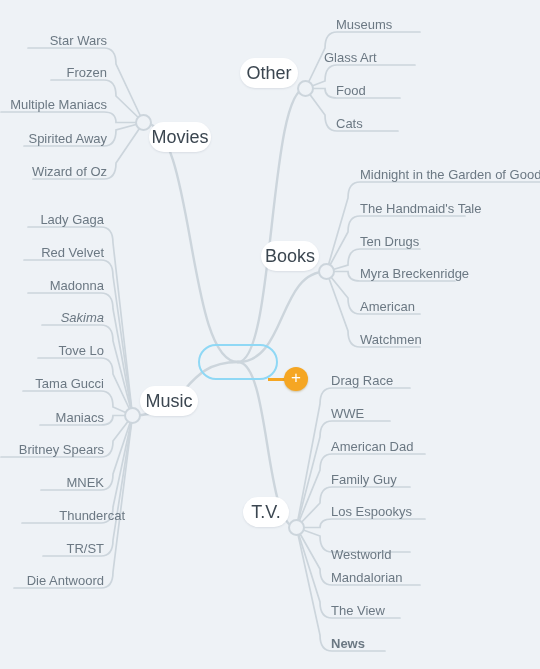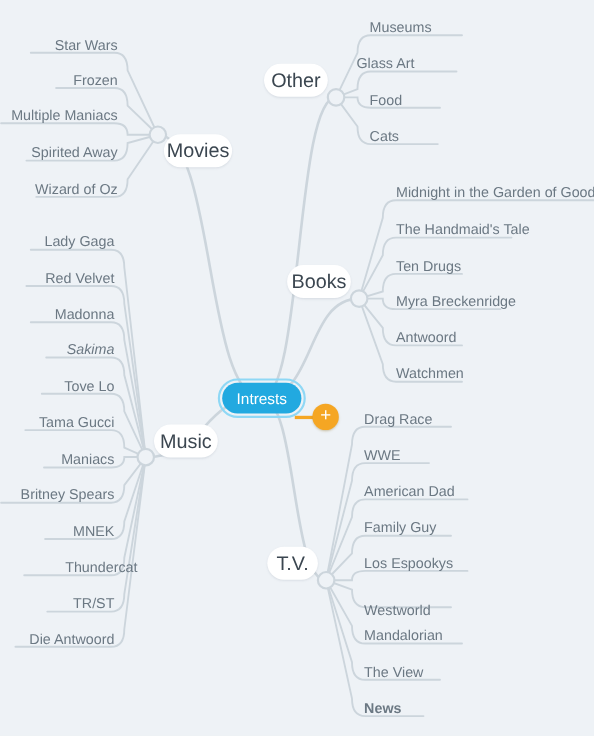--- a/index.html
+++ b/index.html
@@ -124,21 +124,20 @@
       <path d="M 410 487 L 332 487 Q 320 487 320 503 L 296.5 527.5" fill="none" stroke="#ccd5dc" stroke-width="1.7" stroke-linecap="round"></path>
       <path d="M 425 519 L 332 519 Q 320 519 320 527.5 L 296.5 527.5" fill="none" stroke="#ccd5dc" stroke-width="1.7" stroke-linecap="round"></path>
       <path d="M 410 552 L 332 552 Q 320 552 320 536 L 296.5 527.5" fill="none" stroke="#ccd5dc" stroke-width="1.7" stroke-linecap="round"></path>
       <path d="M 420 585 L 332 585 Q 320 585 320 569 L 296.5 527.5" fill="none" stroke="#ccd5dc" stroke-width="1.7" stroke-linecap="round"></path>
       <path d="M 400 618 L 332 618 Q 320 618 320 602 L 296.5 527.5" fill="none" stroke="#ccd5dc" stroke-width="1.7" stroke-linecap="round"></path>
       <path d="M 385 651 L 332 651 Q 320 651 320 635 L 296.5 527.5" fill="none" stroke="#ccd5dc" stroke-width="1.7" stroke-linecap="round"></path>
     </svg>
   <div id="nodes-layer">
       <div id="root-wrap" style="left: 198px; top: 344px; width: 80px; height: 36px;">
         <div id="root-ring"></div>
-        <div id="root">Intrests</div>
       </div>
       <div id="plus-line" style="left: 268px; top: 378px; width: 20px;"></div>
       <div id="plus-btn" style="left: 284px; top: 367px;">+</div>
       <div class="branch" style="left: 149px; top: 90px; width: 62px; margin-top: 32px;">
         <span>Movies</span>
       </div>
       <div class="hub" style="left: 135px; top: 114px;"></div>
       <div class="leaf left" style="top: 34px; left: 0px; width: 107px;">Star Wars</div>
       <div class="leaf left" style="top: 66px; left: 0px; width: 107px;">Frozen</div>
       <div class="leaf left" style="top: 98px; left: 0px; width: 107px;">Multiple Maniacs</div>
@@ -153,21 +152,21 @@
       <div class="leaf right" style="top: 84px; left: 336px;">Food</div>
       <div class="leaf right" style="top: 117px; left: 336px;">Cats</div>
       <div class="branch" style="left: 261px; top: 241px; width: 58px;">
         <span>Books</span>
       </div>
       <div class="hub" style="left: 318px; top: 263px;"></div>
       <div class="leaf right" style="top: 168px; left: 360px;">Midnight in the Garden of Good and Evil</div>
       <div class="leaf right" style="top: 202px; left: 360px;">The Handmaid's Tale</div>
       <div class="leaf right" style="top: 235px; left: 360px;">Ten Drugs</div>
       <div class="leaf right" style="top: 267px; left: 360px;">Myra Breckenridge</div>
-      <div class="leaf right" style="top: 300px; left: 360px;">Antwoord</div>
+      <div class="leaf right" style="top: 300px; left: 360px;">American</div>
       <div class="leaf right" style="top: 333px; left: 360px;">Watchmen</div>
       <div class="branch" style="left: 140px; top: 386px; width: 58px;">
         <span>Music</span>
       </div>
       <div class="hub" style="left: 124px; top: 407px;"></div>
       <div class="leaf left" style="top: 213px; left: 0px; width: 104px;">Lady Gaga</div>
       <div class="leaf left" style="top: 246px; left: 0px; width: 104px;">Red Velvet</div>
       <div class="leaf left" style="top: 279px; left: 0px; width: 104px;">Madonna</div>
       <div class="leaf left" style="top: 311px; left: 0px; width: 104px; font-style: italic;">Sakima</div>
       <div class="leaf left" style="top: 344px; left: 0px; width: 104px;">Tove Lo</div>

